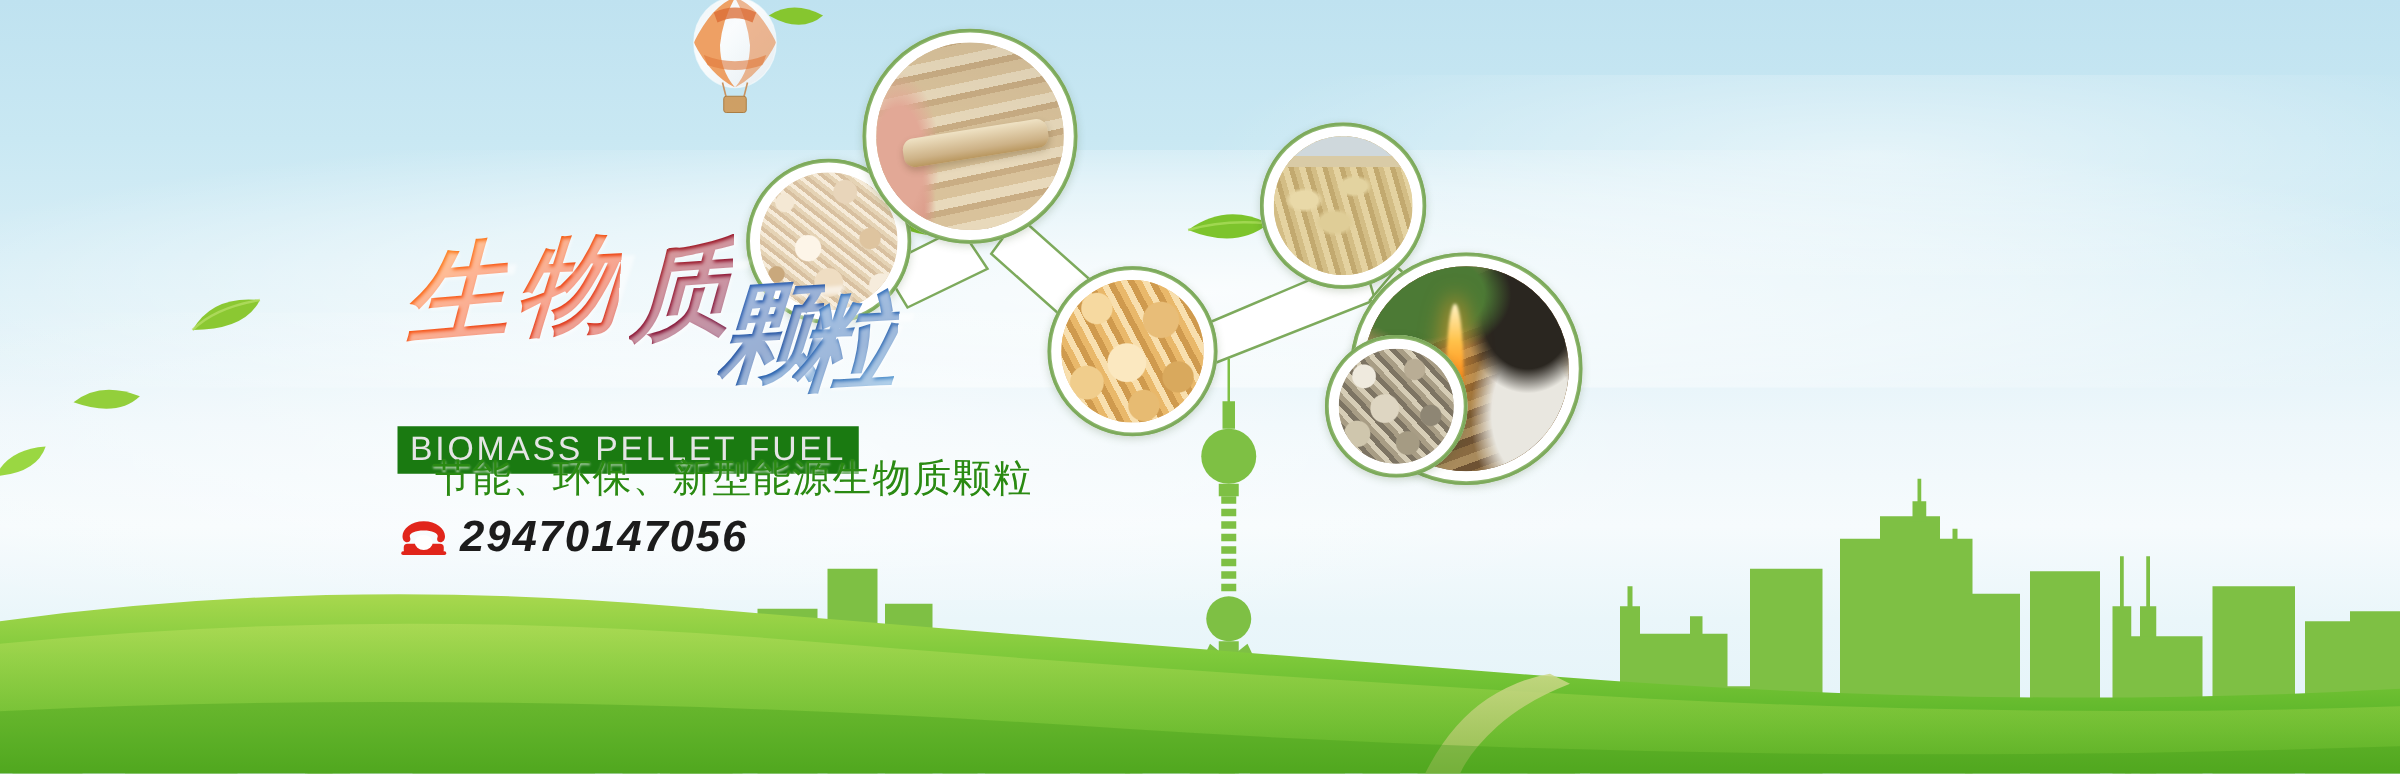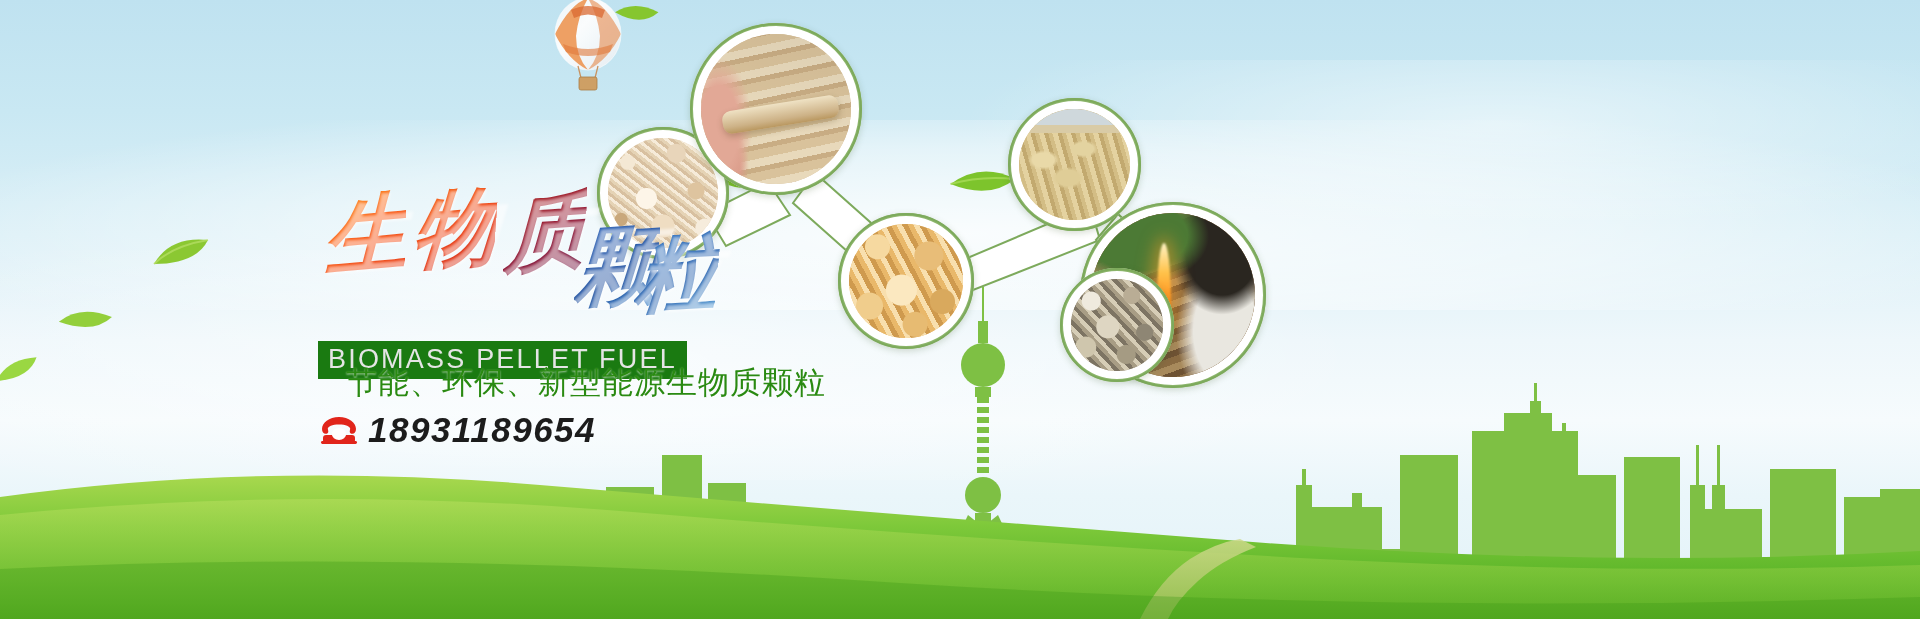--- a/index.html
+++ b/index.html
@@ -428,18 +428,18 @@
 
     <div class="cn-sub">节能、环保、新型能源生物质颗粒</div>
 
     <div class="phone">
       <svg width="38" height="30" viewBox="0 0 38 30">
         <path d="M19 2 C9 2 2 8 2 14 c0 3 1.6 4.8 3.6 4.8 1.6 0 2.7-1 2.7-2.4 0-1-.5-1.7-.5-2.6 0-2.3 4.4-4.4 11.2-4.4 6.8 0 11.2 2.1 11.2 4.4 0 .9-.5 1.6-.5 2.6 0 1.4 1.1 2.4 2.7 2.4 2 0 3.6-1.8 3.6-4.8C36 8 29 2 19 2Z" fill="#e1251b"></path>
         <rect x="3" y="20" width="32" height="8" rx="3" fill="#e1251b"></rect>
         <ellipse cx="19" cy="19" rx="7.2" ry="6" fill="#ffffff"></ellipse>
         <rect x="1" y="26" width="36" height="3" rx="1.4" fill="#e1251b"></rect>
       </svg>
-      <span class="num">18931189654</span>
+      <span class="num">29470147056</span>
     </div>
 
   </div>
 
 </div>
 
 </body></html>

